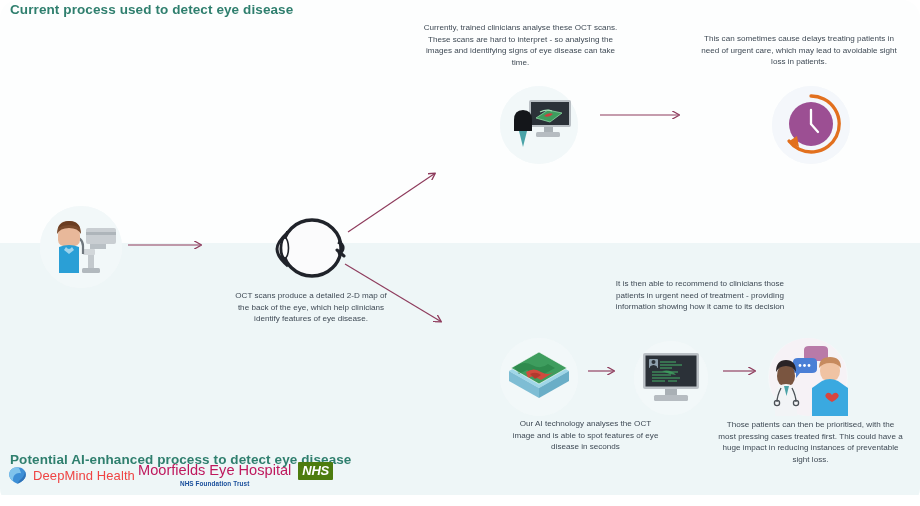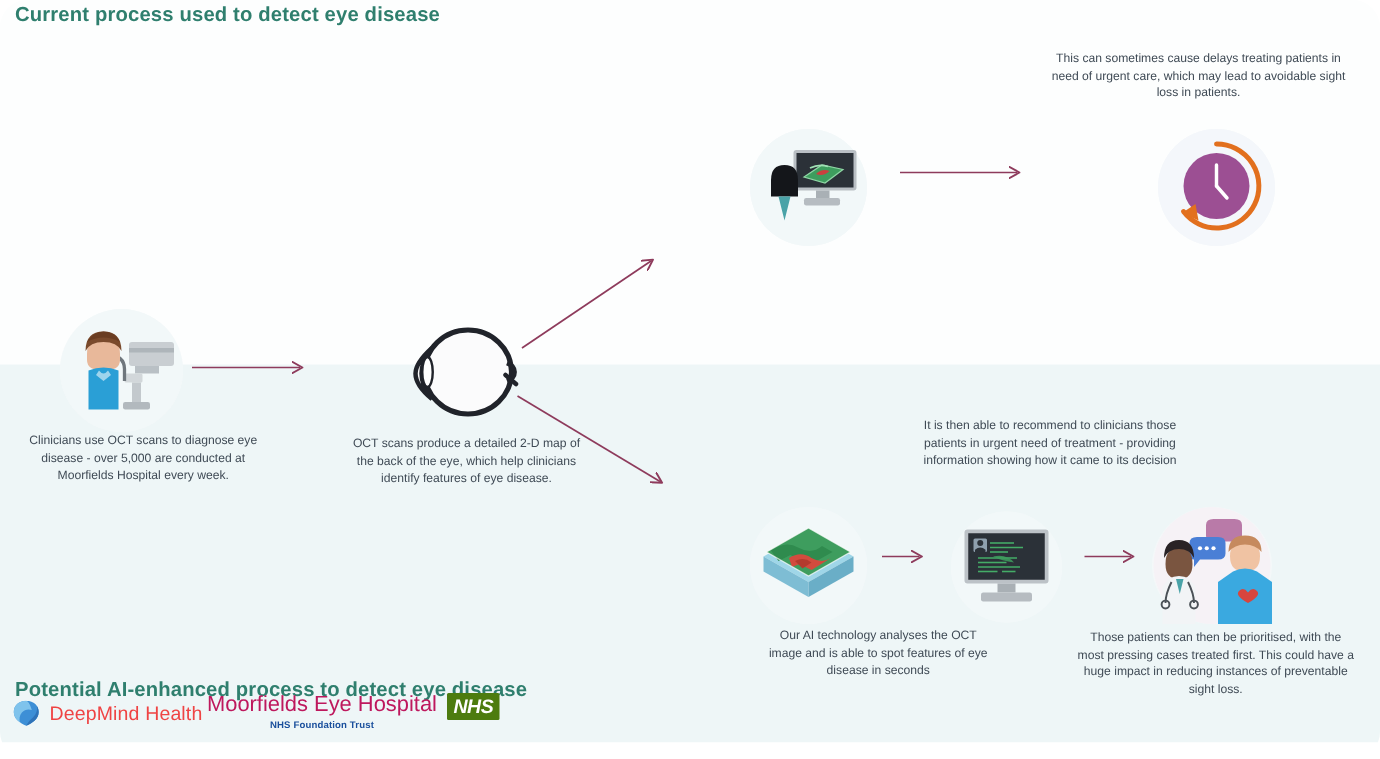--- a/index.html
+++ b/index.html
@@ -293,24 +293,24 @@
       <circle cx="9" cy="65" r="2.6" fill="none" stroke="#4b5157" stroke-width="1.3"></circle>
       <circle cx="28" cy="65" r="2.6" fill="none" stroke="#4b5157" stroke-width="1.3"></circle>
 
       <path d="M52 33 q0-11 10-11 q10 0 10 11 q0 10-10 10 q-10 0-10-10 z" fill="#f0c3a3"></path>
       <path d="M51 30 q0-11 11-11 q11 0 11 11 q-4-5-11-5 q-7 0-11 5 z" fill="#c68a5e"></path>
       <path d="M54 43 q8-4 16 0 l10 7 v28 h-36 v-28 z" fill="#3aa9e0"></path>
       <path d="M64 57 q-3-4-6-1 q-3 3 6 8 q9-5 6-8 q-3-3-6 1 z" fill="#d8453e"></path>
     </svg>
   </div>
 
-  <div class="caption" id="cap-clinicians">Clinicians use OCT scans to diagnose eye disease - over 5,000 are conducted at Moorfields Hospital every week.</div>
 
   <div class="caption" id="cap-octscans">OCT scans produce a detailed 2-D map of the back of the eye, which help clinicians identify features of eye disease.</div>
 
+  <div class="caption" id="cap-currently">Currently, trained clinicians analyse these OCT scans. These scans are hard to interpret - so analysing the images and identifying signs of eye disease can take time.</div>
 
   <div class="caption" id="cap-delays">This can sometimes cause delays treating patients in need of urgent care, which may lead to avoidable sight loss in patients.</div>
 
   <div class="caption" id="cap-ai">Our AI technology analyses the OCT image and is able to spot features of eye disease in seconds</div>
 
   <div class="caption" id="cap-recommend">It is then able to recommend to clinicians those patients in urgent need of treatment - providing information showing how it came to its decision</div>
 
   <div class="caption" id="cap-prioritise">Those patients can then be prioritised, with the most pressing cases treated first. This could have a huge impact in reducing instances of preventable sight loss.</div>
 
   <div id="logo-deepmind">

